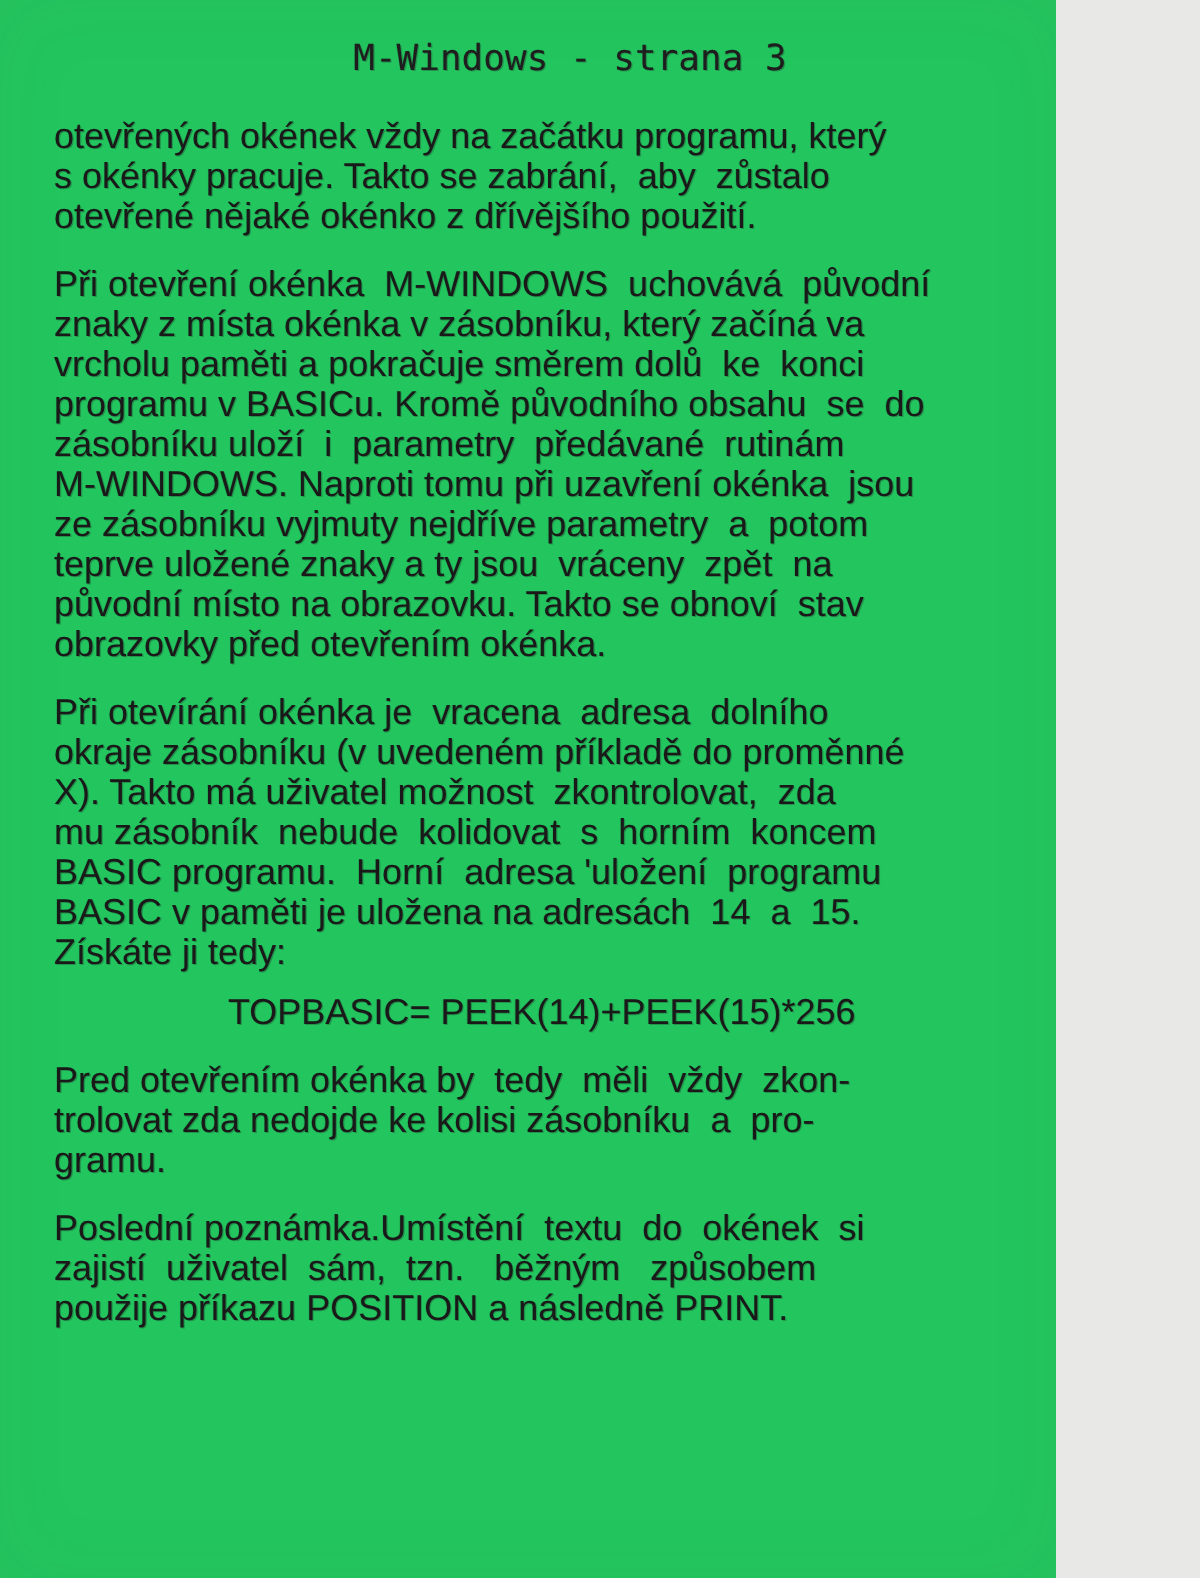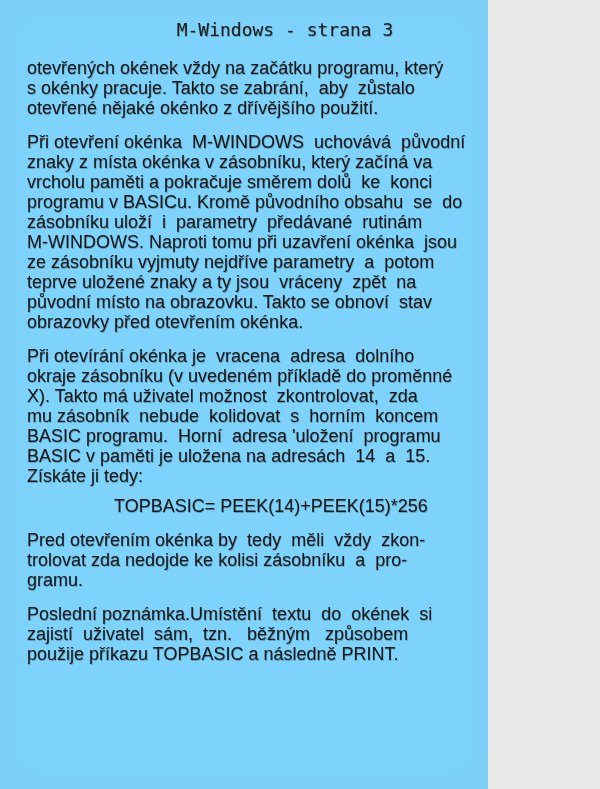--- a/index.html
+++ b/index.html
@@ -3,23 +3,23 @@
 <meta charset="utf-8">
 <style>
   html, body {
     margin: 0;
     padding: 0;
     background: #e8e8e6;
     font-family: "DejaVu Sans Mono", monospace;
   }
   .page {
     position: relative;
-    width: 488px;
+    width: 528px;
     height: 789px;
-    background: #7dd3fc;
+    background: #22c55e;
     overflow: hidden;
     box-shadow: inset 0 0 40px rgba(120,115,100,0.06);
   }
   .content {
     position: absolute;
     left: 27px;
     top: 20px;
     width: 546px;
     filter: blur(0.25px) contrast(1.05);
   }
@@ -79,15 +79,15 @@
 Získáte ji tedy:</pre>
 
     <pre class="para formula">TOPBASIC= PEEK(14)+PEEK(15)*256</pre>
 
     <pre class="para">Pred otevřením okénka by  tedy  měli  vždy  zkon-
 trolovat zda nedojde ke kolisi zásobníku  a  pro-
 gramu.</pre>
 
     <pre class="para">Poslední poznámka.Umístění  textu  do  okének  si
 zajistí  uživatel  sám,  tzn.   běžným   způsobem
-použije příkazu TOPBASIC a následně PRINT.</pre>
+použije příkazu POSITION a následně PRINT.</pre>
   </div>
 </div>
 
 </body></html>

